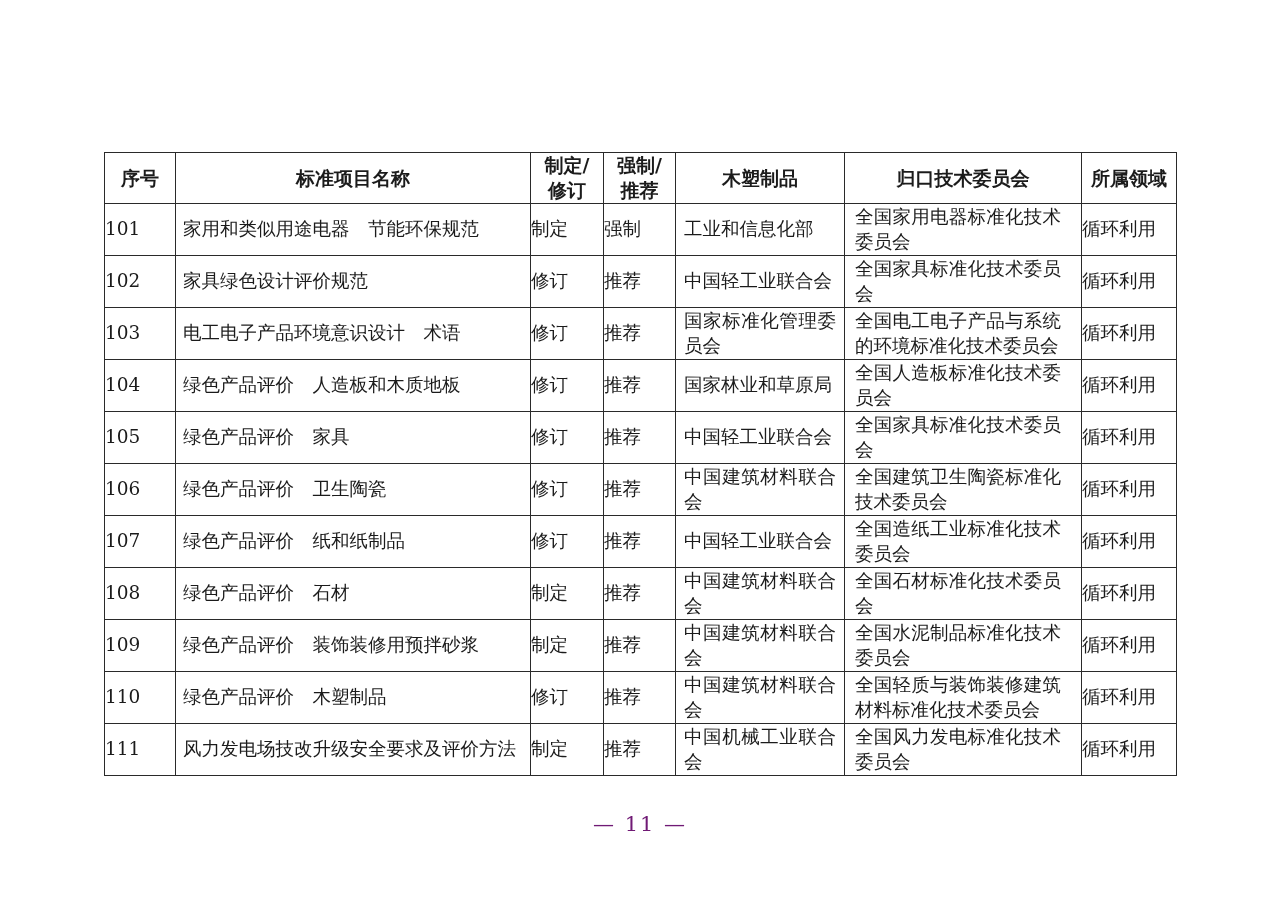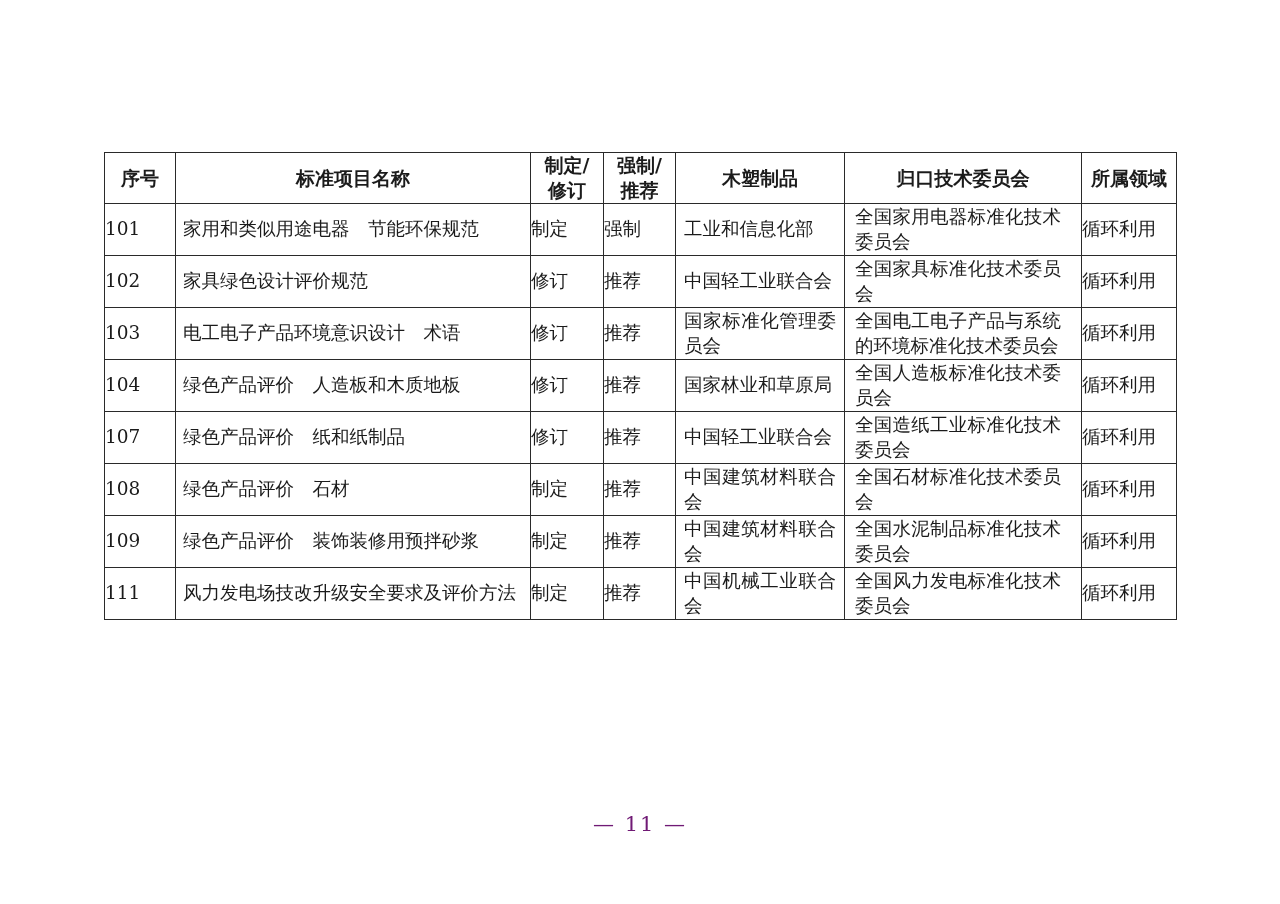--- a/index.html
+++ b/index.html
@@ -118,21 +118,39 @@
     <tr>
       <td class="c-index">104</td>
       <td class="c-name">绿色产品评价　人造板和木质地板</td>
       <td class="c-draft">修订</td>
       <td class="c-binding">推荐</td>
       <td class="c-dept">国家林业和草原局</td>
       <td class="c-comm">全国人造板标准化技术委员会</td>
       <td class="c-field">循环利用</td>
     </tr>
 
-
+    <tr>
+      <td class="c-index">105</td>
+      <td class="c-name">绿色产品评价　家具</td>
+      <td class="c-draft">修订</td>
+      <td class="c-binding">推荐</td>
+      <td class="c-dept">中国轻工业联合会</td>
+      <td class="c-comm">全国家具标准化技术委员会</td>
+      <td class="c-field">循环利用</td>
+    </tr>
+
+    <tr>
+      <td class="c-index">106</td>
+      <td class="c-name">绿色产品评价　卫生陶瓷</td>
+      <td class="c-draft">修订</td>
+      <td class="c-binding">推荐</td>
+      <td class="c-dept">中国建筑材料联合会</td>
+      <td class="c-comm">全国建筑卫生陶瓷标准化技术委员会</td>
+      <td class="c-field">循环利用</td>
+    </tr>
 
     <tr>
       <td class="c-index">107</td>
       <td class="c-name">绿色产品评价　纸和纸制品</td>
       <td class="c-draft">修订</td>
       <td class="c-binding">推荐</td>
       <td class="c-dept">中国轻工业联合会</td>
       <td class="c-comm">全国造纸工业标准化技术委员会</td>
       <td class="c-field">循环利用</td>
     </tr>
@@ -150,20 +168,29 @@
     <tr>
       <td class="c-index">109</td>
       <td class="c-name">绿色产品评价　装饰装修用预拌砂浆</td>
       <td class="c-draft">制定</td>
       <td class="c-binding">推荐</td>
       <td class="c-dept">中国建筑材料联合会</td>
       <td class="c-comm">全国水泥制品标准化技术委员会</td>
       <td class="c-field">循环利用</td>
     </tr>
 
+    <tr>
+      <td class="c-index">110</td>
+      <td class="c-name">绿色产品评价　木塑制品</td>
+      <td class="c-draft">修订</td>
+      <td class="c-binding">推荐</td>
+      <td class="c-dept">中国建筑材料联合会</td>
+      <td class="c-comm">全国轻质与装饰装修建筑材料标准化技术委员会</td>
+      <td class="c-field">循环利用</td>
+    </tr>
 
     <tr>
       <td class="c-index">111</td>
       <td class="c-name">风力发电场技改升级安全要求及评价方法</td>
       <td class="c-draft">制定</td>
       <td class="c-binding">推荐</td>
       <td class="c-dept">中国机械工业联合会</td>
       <td class="c-comm">全国风力发电标准化技术委员会</td>
       <td class="c-field">循环利用</td>
     </tr>

